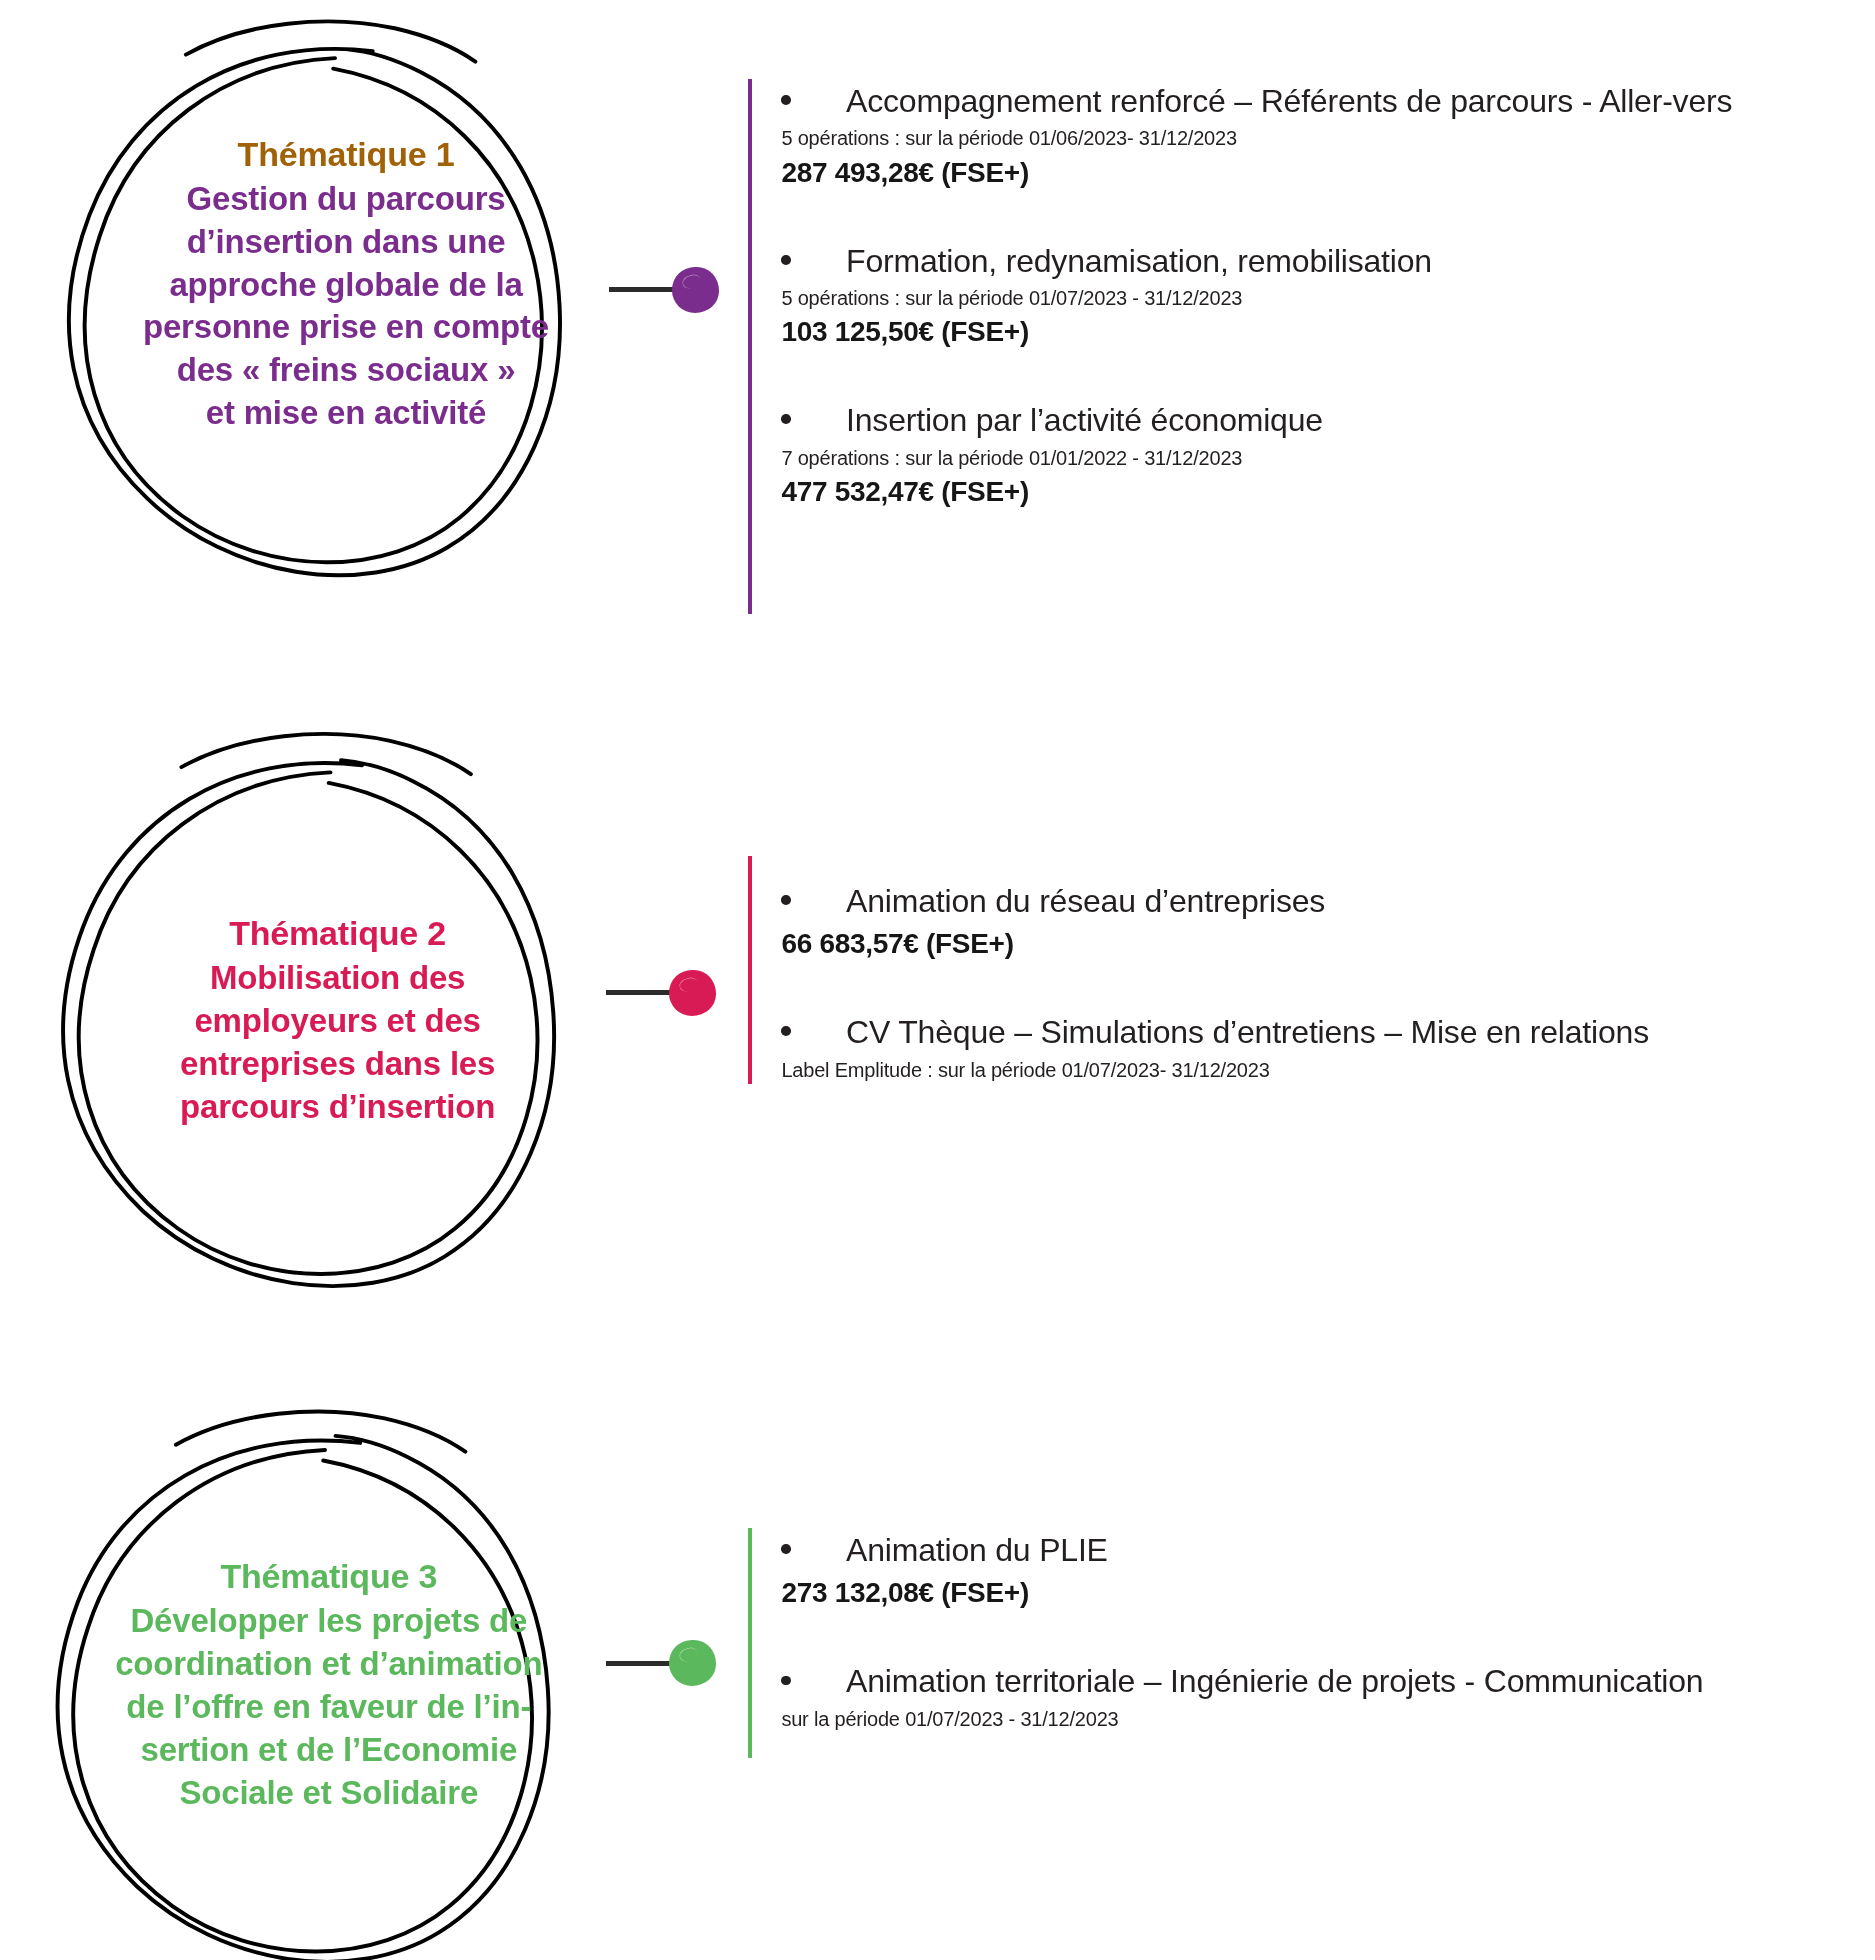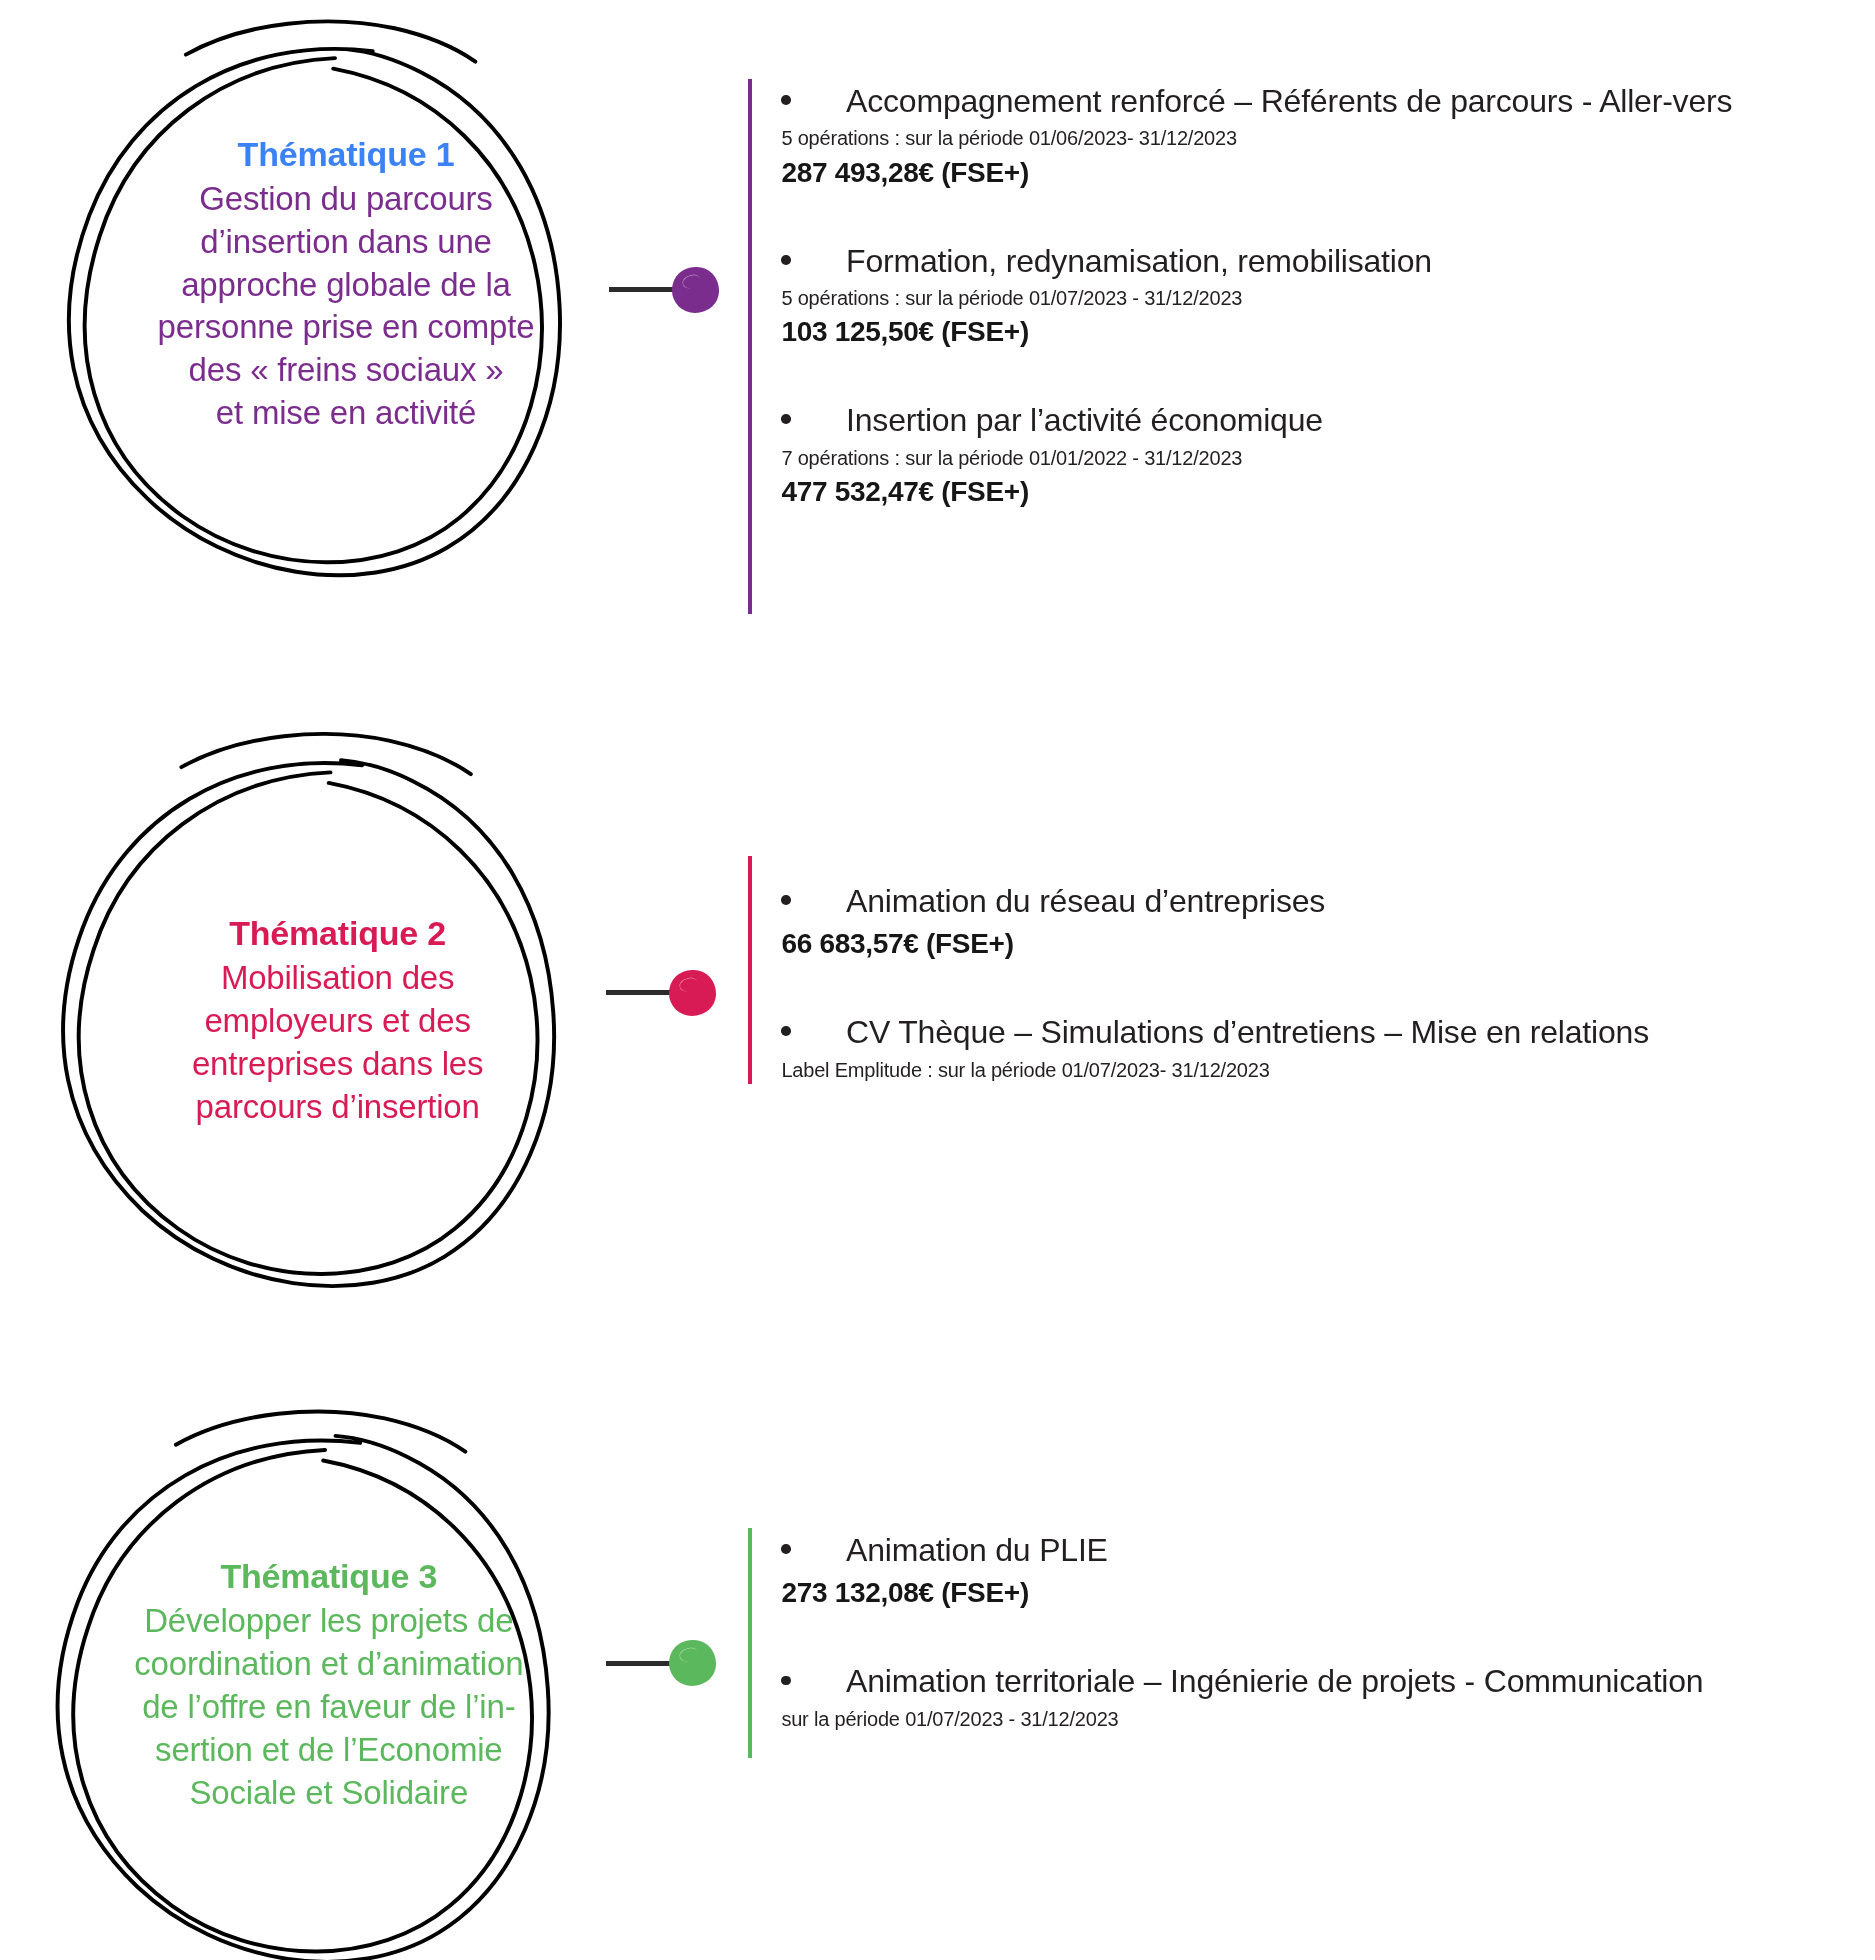--- a/index.html
+++ b/index.html
@@ -65,21 +65,21 @@
     letter-spacing: -0.2px;
     display: block;
     margin-bottom: 1.8px;
   }
   .circle-body {
     font-size: 33px;
     font-weight: 400;
     letter-spacing: -0.2px;
     display: block;
   }
-  .circle-body .ln { display: block; }
+  .circle-body .ln { display: block; font-weight: bold; }
 
   
   .connector {
     position: absolute;
     height: 5.3px;
     background: #2b2b2b;
   }
   .blob {
     position: absolute;
     width: 47px;
@@ -155,21 +155,21 @@
 
   <div class="row" id="row-1">
 
     <div class="circle-wrap" style="top:8.8px;">
       <svg class="circle-svg" viewBox="0 0 720 700">
         <path class="sketch-path" d="M395,48 C240,30 120,110 72,235 C26,356 48,472 138,558 C232,648 382,672 480,614 C568,562 614,452 608,338 C602,222 548,122 450,72 C420,57 392,48 365,46"></path>
         <path class="sketch-path" d="M352,56 C225,62 122,140 84,258 C42,386 78,506 178,578 C276,648 412,648 494,580 C572,515 604,400 580,292 C554,176 468,90 350,68"></path>
         <path class="sketch-path" d="M182,52 C250,14 345,6 420,22 C460,31 492,46 512,60"></path>
       </svg>
       <div class="circle-text" style="top:123px;">
-        <span class="circle-title" style="color:#3b82f6;">Thématique 1</span>
+        <span class="circle-title" style="color:#a16207;">Thématique 1</span>
         <span class="circle-body" style="color:#7B2D8E;">
           <span class="ln">Gestion du parcours</span>
           <span class="ln">d’insertion dans une</span>
           <span class="ln">approche globale de la</span>
           <span class="ln">personne prise en compte</span>
           <span class="ln">des « freins sociaux »</span>
           <span class="ln">et mise en activité</span>
         </span>
       </div>
     </div>

